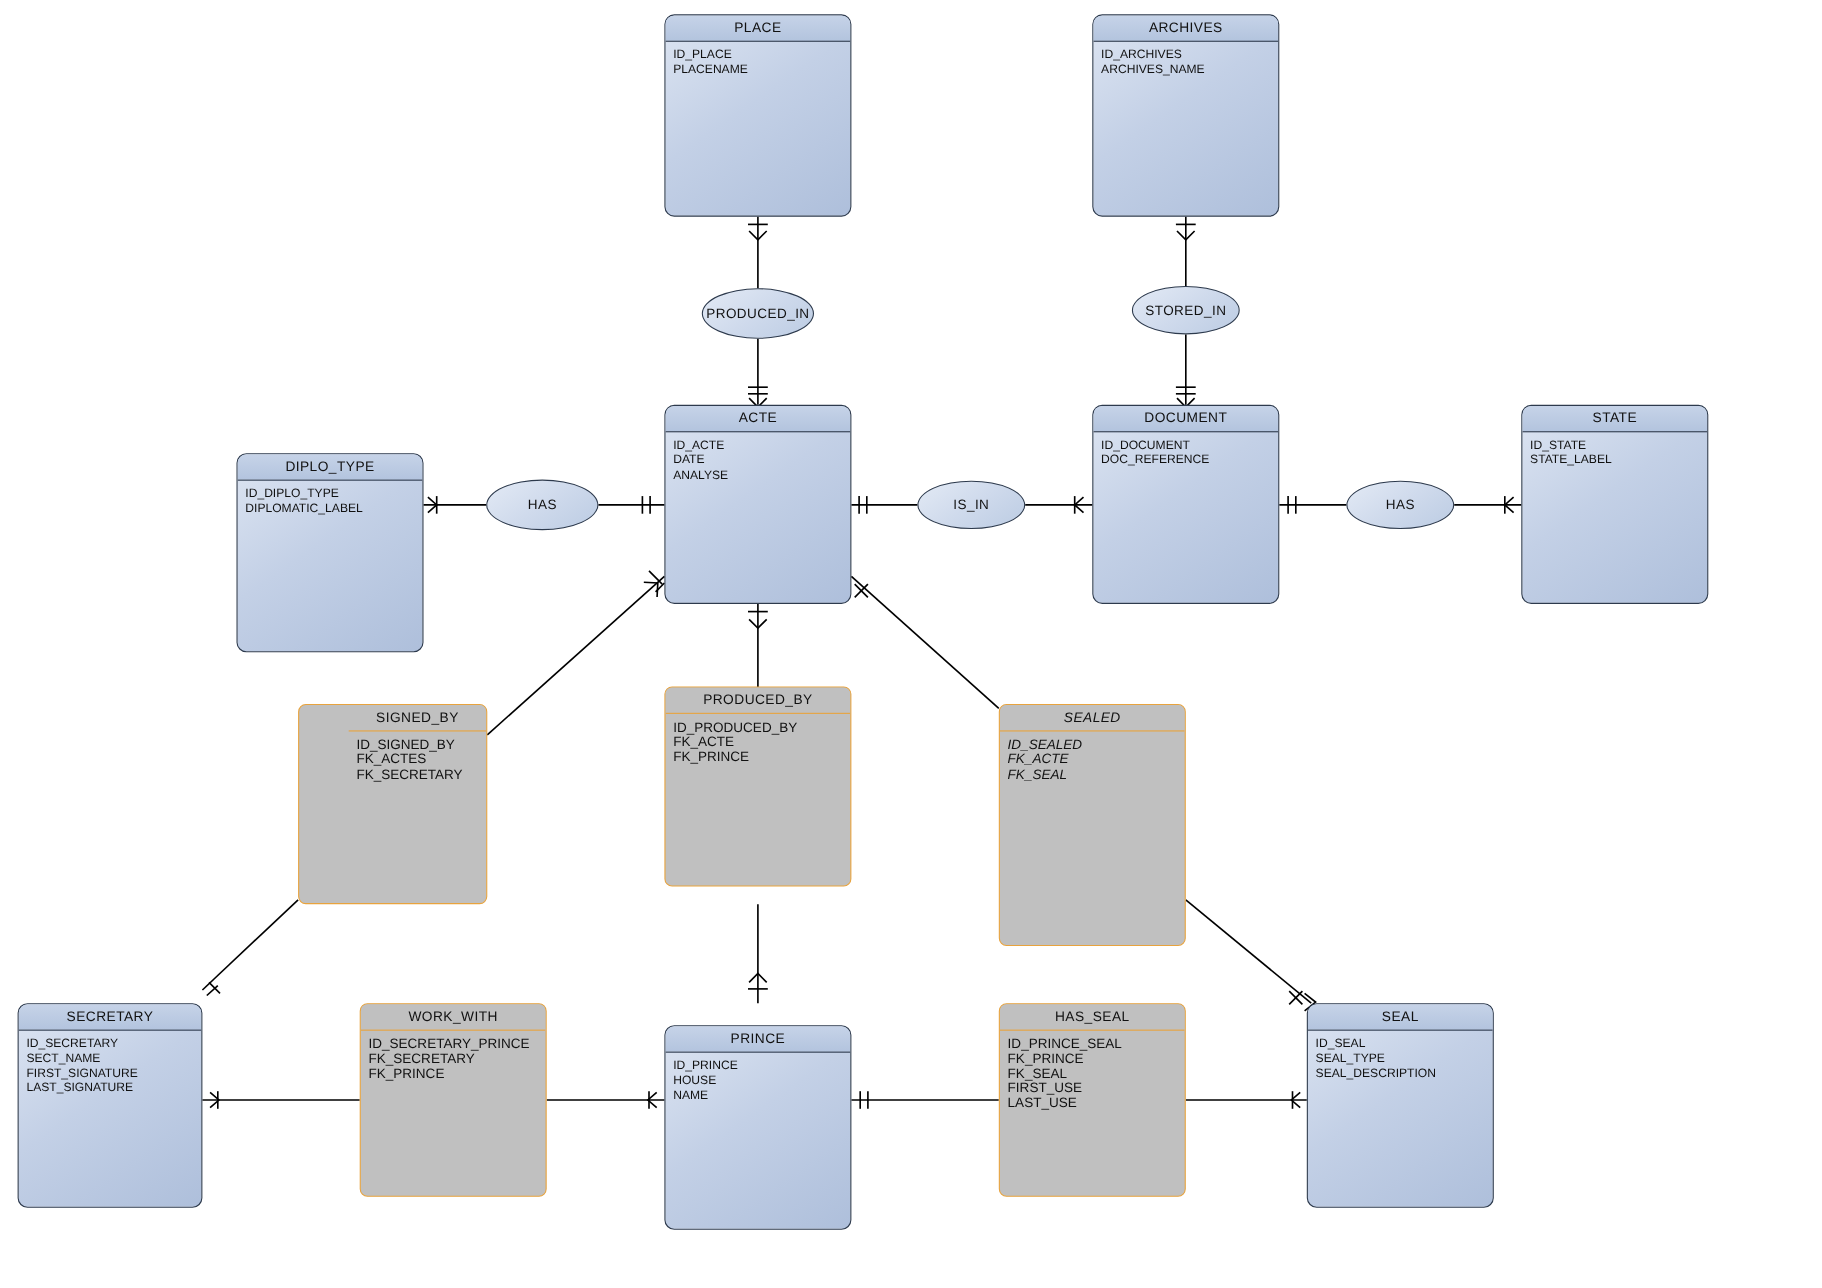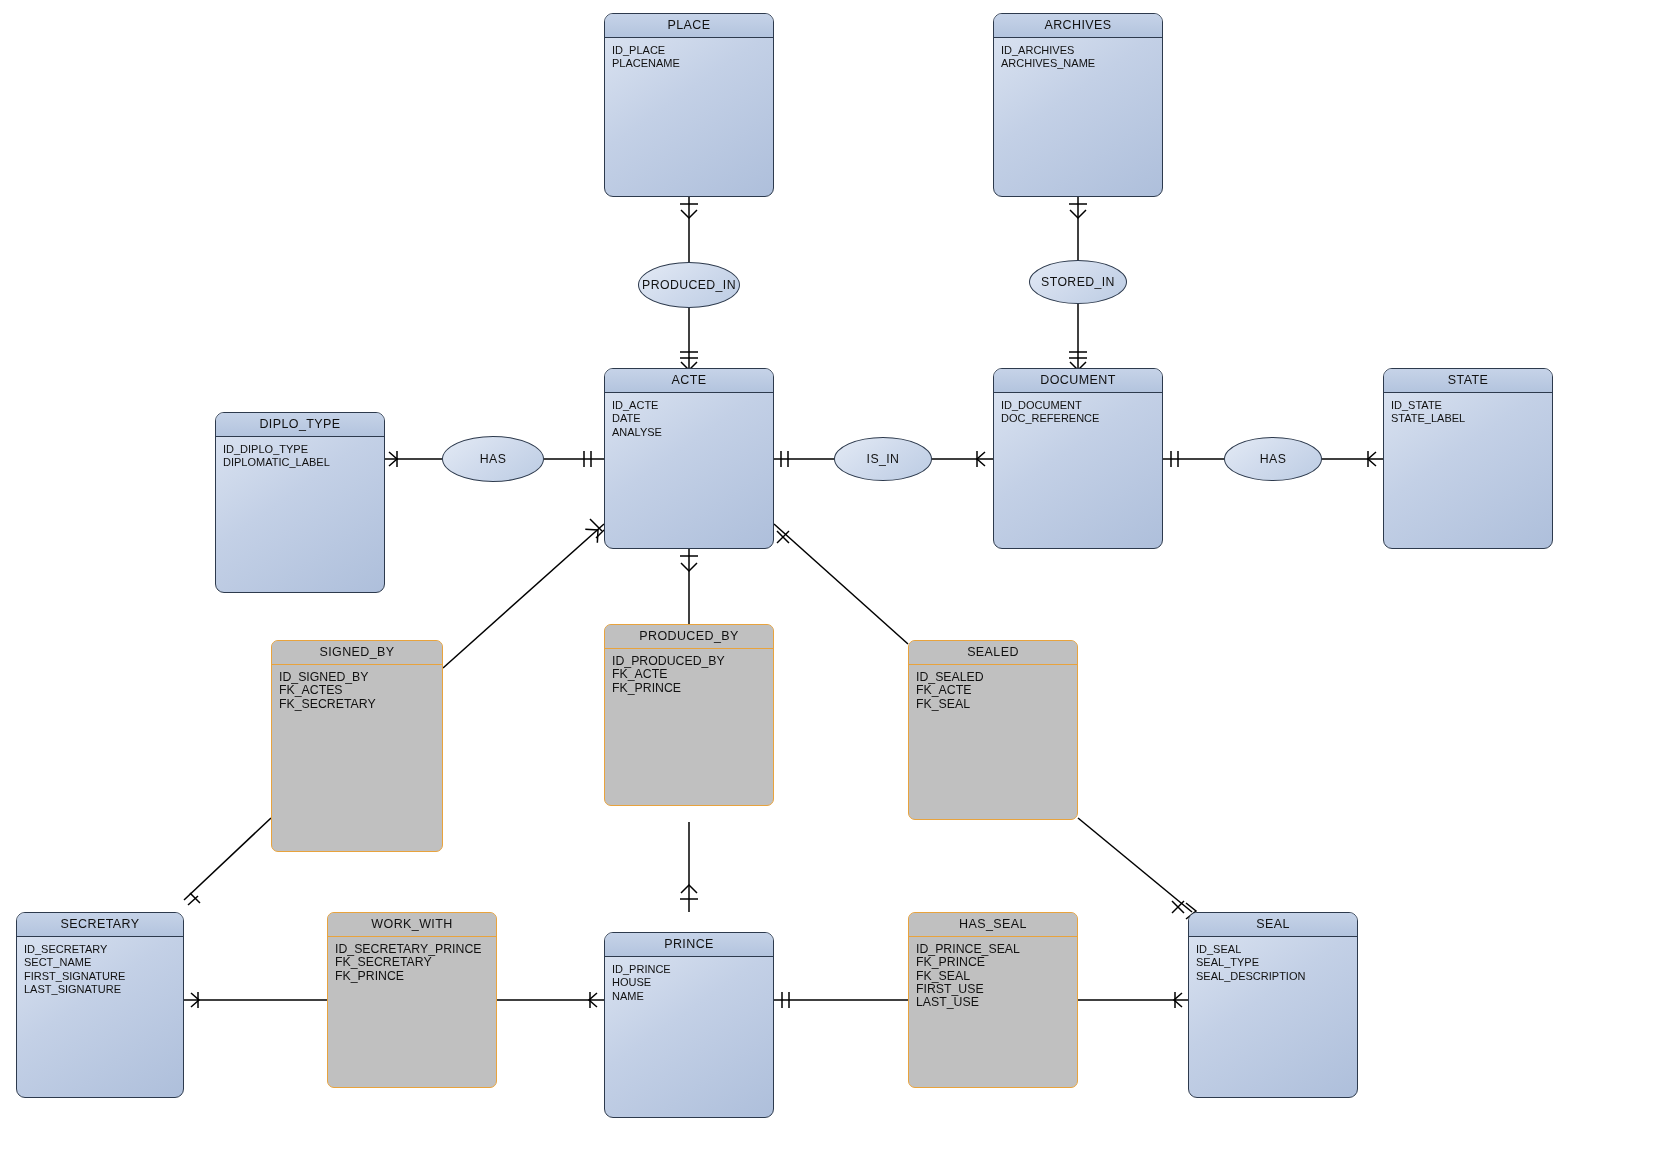--- a/index.html
+++ b/index.html
@@ -191,39 +191,39 @@
 
   <div class="entity" style="left:1188px;top:912px;width:170px;height:186px;">
     <div class="hdr">SEAL</div>
     <div class="body">
       <div class="attr">ID_SEAL</div>
       <div class="attr">SEAL_TYPE</div>
       <div class="attr">SEAL_DESCRIPTION</div>
     </div>
   </div>
 
-  <div class="assoc" style="left:271px;top:640px;width:172px;height:212px;">
+  <div class="assoc" style="left:271px;top:640px;width:172px;height:182px;padding-left:45px;">
     <div class="hdr">SIGNED_BY</div>
     <div class="body">
       <div class="attr">ID_SIGNED_BY</div>
       <div class="attr">FK_ACTES</div>
       <div class="attr">FK_SECRETARY</div>
     </div>
   </div>
 
   <div class="assoc" style="left:604px;top:624px;width:170px;height:182px;">
     <div class="hdr">PRODUCED_BY</div>
     <div class="body">
       <div class="attr">ID_PRODUCED_BY</div>
       <div class="attr">FK_ACTE</div>
       <div class="attr">FK_PRINCE</div>
     </div>
   </div>
 
-  <div class="assoc" style="left:908px;top:640px;width:170px;height:180px;">
+  <div class="assoc" style="left:908px;top:640px;width:170px;height:220px;font-style:italic;">
     <div class="hdr">SEALED</div>
     <div class="body">
       <div class="attr">ID_SEALED</div>
       <div class="attr">FK_ACTE</div>
       <div class="attr">FK_SEAL</div>
     </div>
   </div>
 
   <div class="assoc" style="left:327px;top:912px;width:170px;height:176px;">
     <div class="hdr">WORK_WITH</div>

